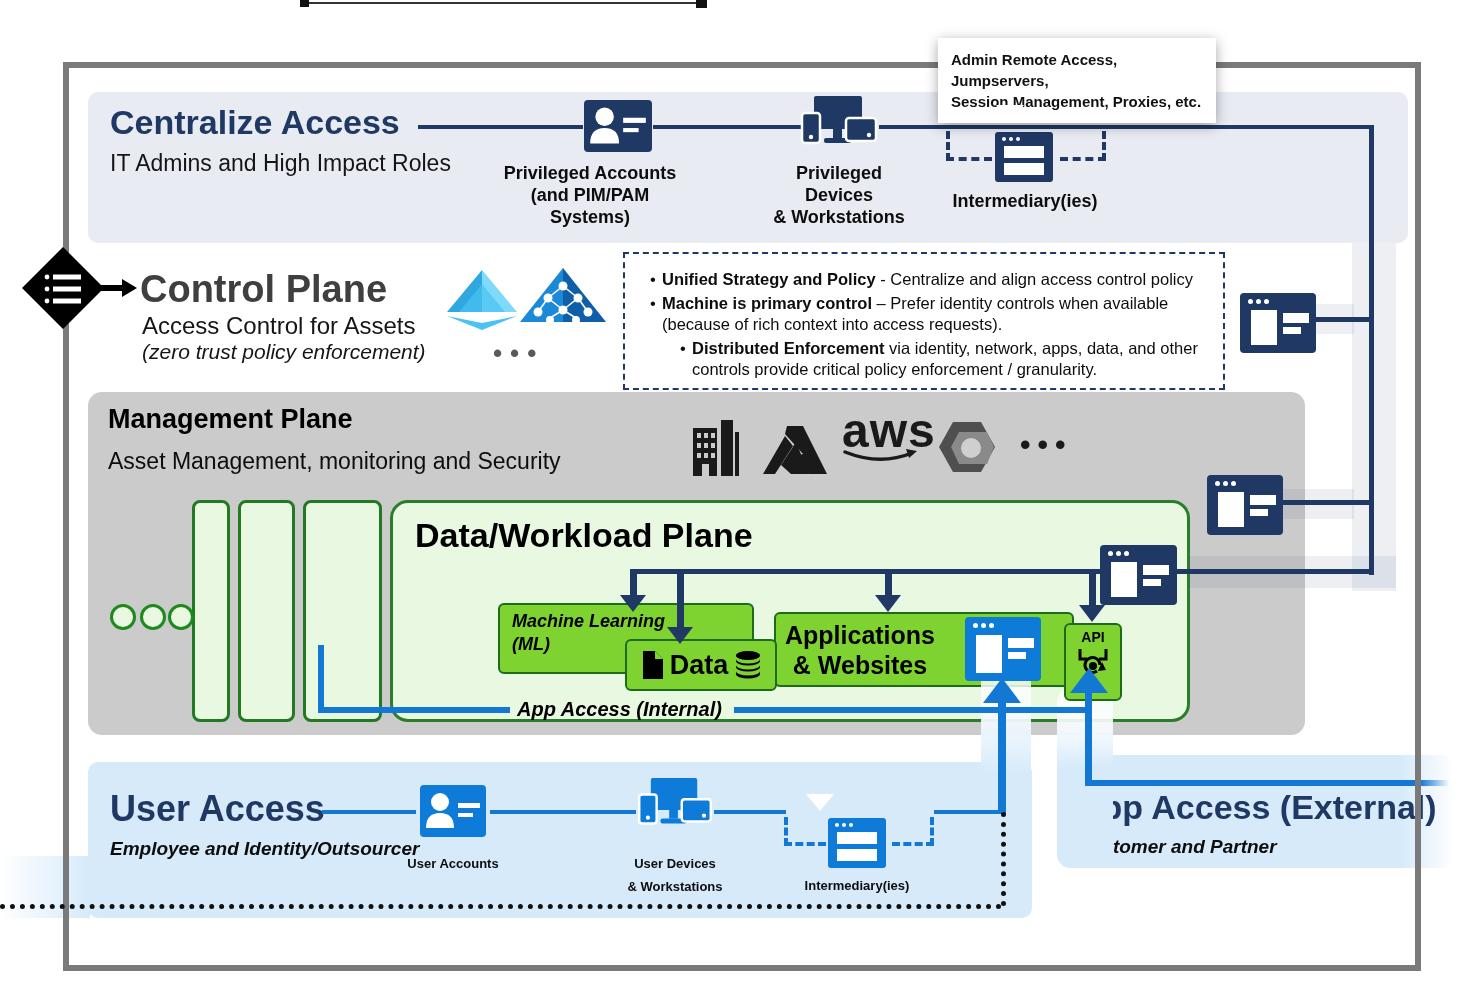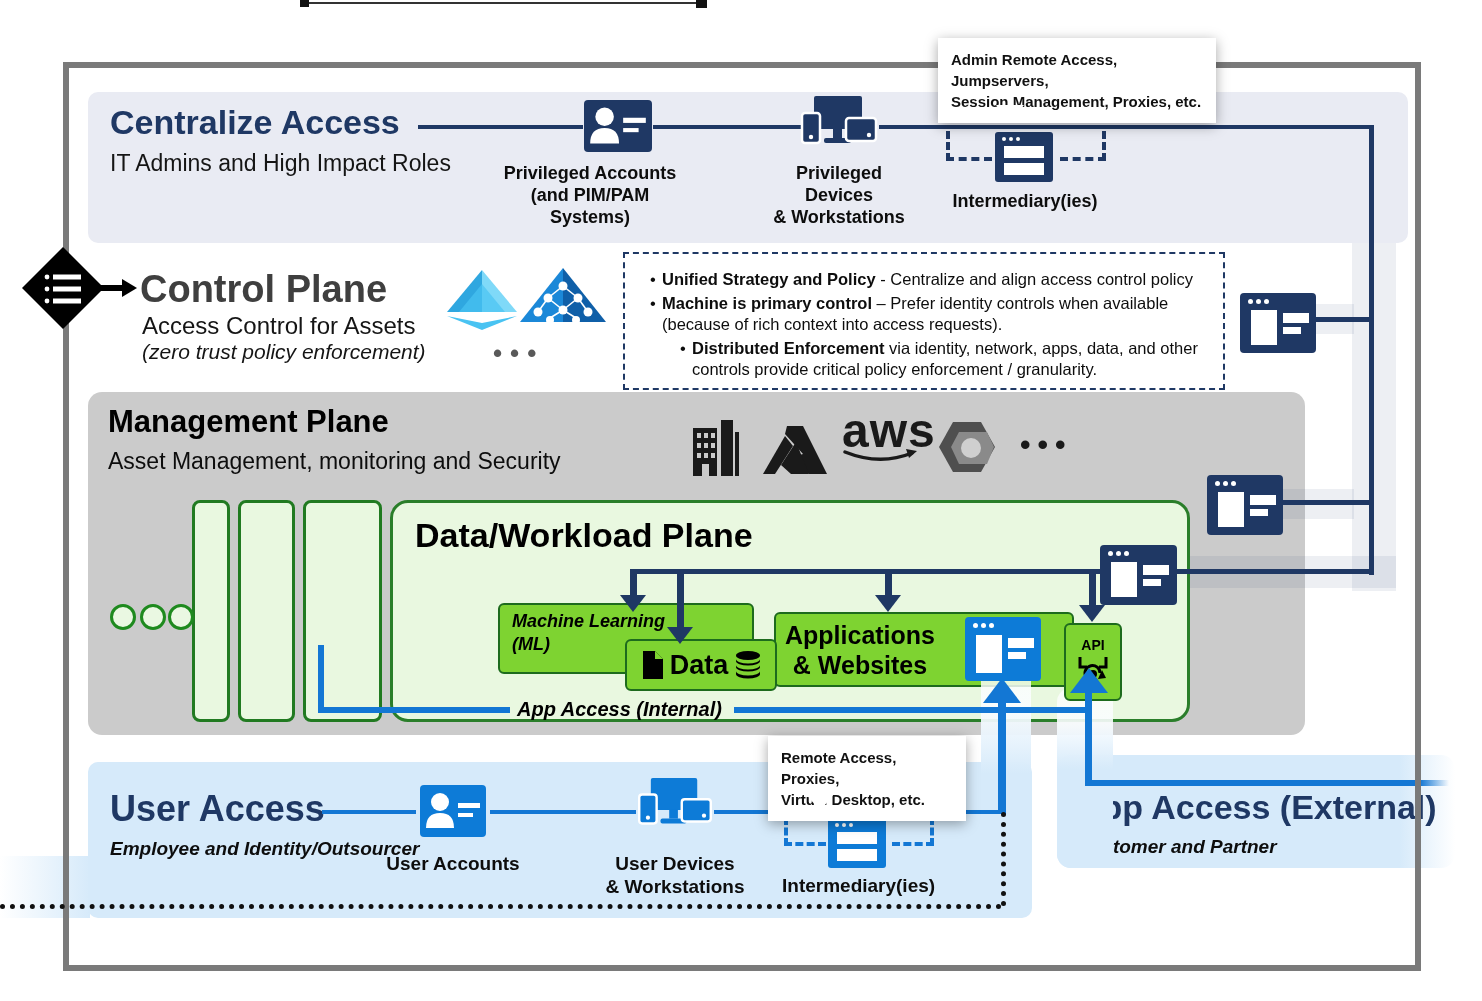--- a/index.html
+++ b/index.html
@@ -39,21 +39,21 @@
   .win .page{position:absolute;background:#fff;}
   .win .b1,.win .b2{position:absolute;background:#fff;}
   
   .inter{border-radius:3px;z-index:7;}
   .inter .d{position:absolute;width:4px;height:4px;border-radius:50%;background:#fff;top:5px;}
   .inter .r{position:absolute;left:9px;background:#fff;}
   .dashL{z-index:6;}
   
   .t-navy{color:#1f3864;font-weight:bold;}
   .lbl{font-weight:bold;font-size:18px;line-height:22px;color:#0d0d0d;}
-  .lbl-s{font-weight:bold;font-size:19px;line-height:23px;color:#0d0d0d;}
+  .lbl-s{font-weight:bold;font-size:13px;line-height:23px;color:#0d0d0d;}
   .callout{background:#fff;box-shadow:0 3px 12px rgba(0,0,0,0.35);z-index:50;font-weight:bold;
            font-size:15px;line-height:21px;padding:11px 13px;color:#111;}
   .callout-tip{width:0;height:0;border-left:14px solid transparent;border-right:14px solid transparent;
                border-top:17px solid #fff;z-index:51;}
   .bullets{border:2px dashed #1f3864;background:#fff;z-index:3;font-size:16.5px;line-height:21.5px;color:#0d0d0d;}
   .bullet{display:flex;margin-bottom:2px;}
   .bullet .bm{width:18px;flex:none;text-align:center;}
   .ital{font-style:italic;font-weight:bold;}
   .dots-gray{color:#595959;font-size:26px;letter-spacing:8px;font-weight:bold;z-index:3;}
   .dots-blk{color:#1a1a1a;font-size:30px;letter-spacing:7px;font-weight:bold;z-index:3;}
@@ -217,21 +217,21 @@
   <div class="abs win navy" style="left:1100px;top:545px;width:77px;height:60px;">
     <div class="d" style="left:8px;"></div>
       <div class="d" style="left:16px;"></div>
       <div class="d" style="left:24px;"></div>
     <div class="page" style="left:11px;top:17px;width:26px;height:35px;"></div>
     <div class="b1" style="left:43px;top:20px;width:26px;height:10px;"></div>
     <div class="b2" style="left:43px;top:34px;width:18px;height:7px;"></div>
   </div>
 
   <div class="abs panel-gray" style="left:88px;top:392px;width:1217px;height:343px;"></div>
-  <div class="abs" style="left:108px;top:404px;font-size:31px;font-weight:bold;color:#000;z-index:3;">Management Plane</div>
+  <div class="abs" style="left:108px;top:404px;font-size:27px;font-weight:bold;color:#000;z-index:3;">Management Plane</div>
   <div class="abs" style="left:108px;top:448px;font-size:23px;color:#0d0d0d;z-index:3;">Asset Management, monitoring and Security</div>
 
   <div class="abs" style="left:691px;top:418px;width:50px;height:58px;z-index:3;">
     <svg width="50" height="58" viewBox="0 0 50 58">
       <rect x="2" y="10" width="24" height="48" fill="#1a1a1a"></rect>
       <g fill="#cbcbcb">
         <rect x="6" y="15" width="4" height="5"></rect>
           <rect x="13" y="15" width="4" height="5"></rect>
           <rect x="20" y="15" width="4" height="5"></rect>
         <rect x="6" y="25" width="4" height="5"></rect>
@@ -303,21 +303,21 @@
     <span style="font-size:27px;font-weight:bold;color:#000;">Data</span>
     <svg width="26" height="28" viewBox="0 0 26 28">
       <ellipse cx="13" cy="4.5" rx="12" ry="4.5" fill="#000"></ellipse>
       <path d="M1 8 a12 4.5 0 0 0 24 0 v2 a12 4.5 0 0 1 -24 0 Z" fill="#000"></path>
       <path d="M1 14 a12 4.5 0 0 0 24 0 v2 a12 4.5 0 0 1 -24 0 Z" fill="#000"></path>
       <path d="M1 20 a12 4.5 0 0 0 24 0 v3 a12 4.5 0 0 1 -24 0 Z" fill="#000"></path>
     </svg>
   </div>
 
   <div class="abs gbox" style="left:1064px;top:623px;width:54px;height:74px;z-index:5;text-align:center;">
-    <div style="font-size:14px;font-weight:bold;margin-top:12px;color:#000;">API</div>
+    <div style="font-size:14px;font-weight:bold;margin-top:4px;color:#000;">API</div>
     <svg width="34" height="34" viewBox="0 0 34 32" style="margin-top:1px;">
       <path d="M4 2 V12 H11" stroke="#000" stroke-width="3" fill="none"></path>
       <path d="M30 2 V12 H23" stroke="#000" stroke-width="3" fill="none"></path>
       <path d="M24 18 a7.5 7.5 0 1 0 -3 6" stroke="#000" stroke-width="3" fill="none"></path>
       <polygon points="26,15 22,24 30,23" fill="#000"></polygon>
       <circle cx="17" cy="19" r="4" fill="#000"></circle>
     </svg>
   </div>
 
   <div class="abs pipe" style="left:981px;top:656px;width:50px;height:262px;"></div>
@@ -380,22 +380,20 @@
   <div class="abs dashL" style="left:892px;top:817px;width:38px;height:25px;border-right:4px dashed #1377d4;border-bottom:4px dashed #1377d4;"></div>
   <div class="abs inter" style="left:828px;top:818px;width:58px;height:50px;background:#0d7bd7;">
     <div class="d" style="left:7px;"></div>
       <div class="d" style="left:14px;"></div>
       <div class="d" style="left:21px;"></div>
     <div class="r" style="top:14px;width:40px;height:12px;"></div>
     <div class="r" style="top:31px;width:40px;height:12px;"></div>
   </div>
   <div class="abs lbl-s ctr" style="left:782px;top:874px;width:150px;z-index:3;">Intermediary(ies)</div>
 
-  <div class="abs callout preline" style="left:768px;top:736px;width:172px;">Remote Access, Proxies,
-Virtual Desktop, etc.</div>
   <div class="abs callout-tip" style="left:806px;top:794px;"></div>
 
   <div class="abs" style="left:0;top:904px;width:1002px;height:0;border-top:5px dotted #111;z-index:45;"></div>
   <div class="abs" style="left:995px;top:812px;width:6px;height:94px;border-right:5px dotted #111;z-index:45;"></div>
 
   <div class="abs" style="left:1057px;top:755px;width:398px;height:113px;border-radius:14px;z-index:1;
               background:linear-gradient(to right,#d6eafa 0%,#d6eafa 86%,rgba(255,255,255,0.05) 100%);"></div>
   <div class="abs t-navy" style="left:1077px;top:788px;font-size:34px;z-index:3;">App Access (External)</div>
   <div class="abs ital" style="left:1077px;top:836px;font-size:19px;z-index:3;color:#0d0d0d;">Customer and Partner</div>
   <div class="abs" style="left:1089px;top:780px;width:360px;height:6px;z-index:5;

